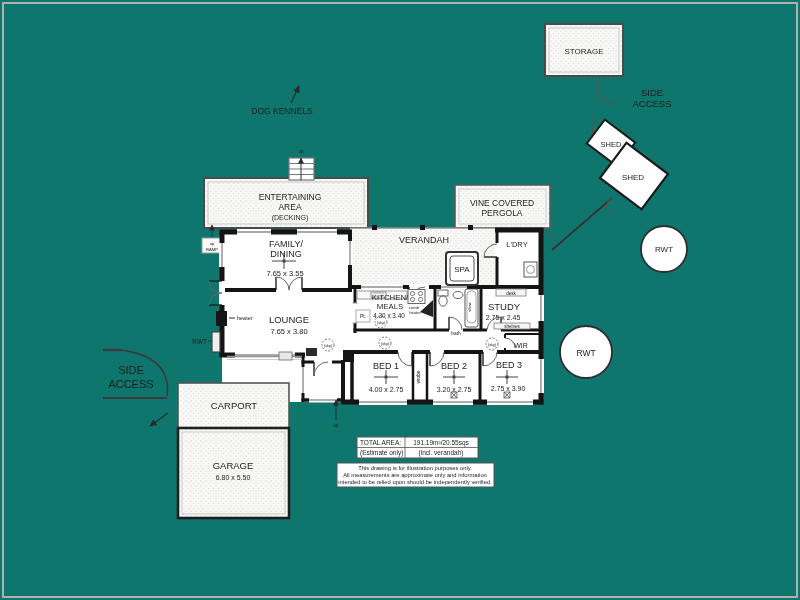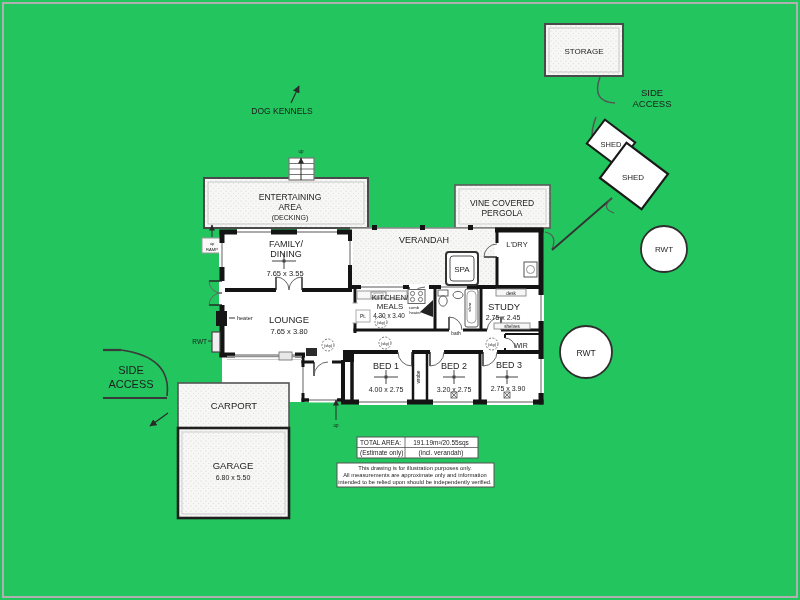--- a/index.html
+++ b/index.html
@@ -1,16 +1,16 @@
 <!DOCTYPE html>
 <html><head>
 <meta charset="utf-8">
 <style>
   html,body{margin:0;padding:0;background:#ffffff;}
-  #stage{position:relative;width:800px;height:600px;background:#22c55e;overflow:hidden;}
+  #stage{position:relative;width:800px;height:600px;background:#0f766e;overflow:hidden;}
   svg{position:absolute;left:0;top:0;}
   svg text{font-family:"Liberation Sans","DejaVu Sans",sans-serif;fill:#1d1d1d;}
   .c{text-anchor:middle}.s{text-anchor:start}.e{text-anchor:end}
 </style>
 </head>
 <body>
 
 <div id="stage">
 <svg width="800" height="600" viewBox="0 0 800 600">
   <defs>

